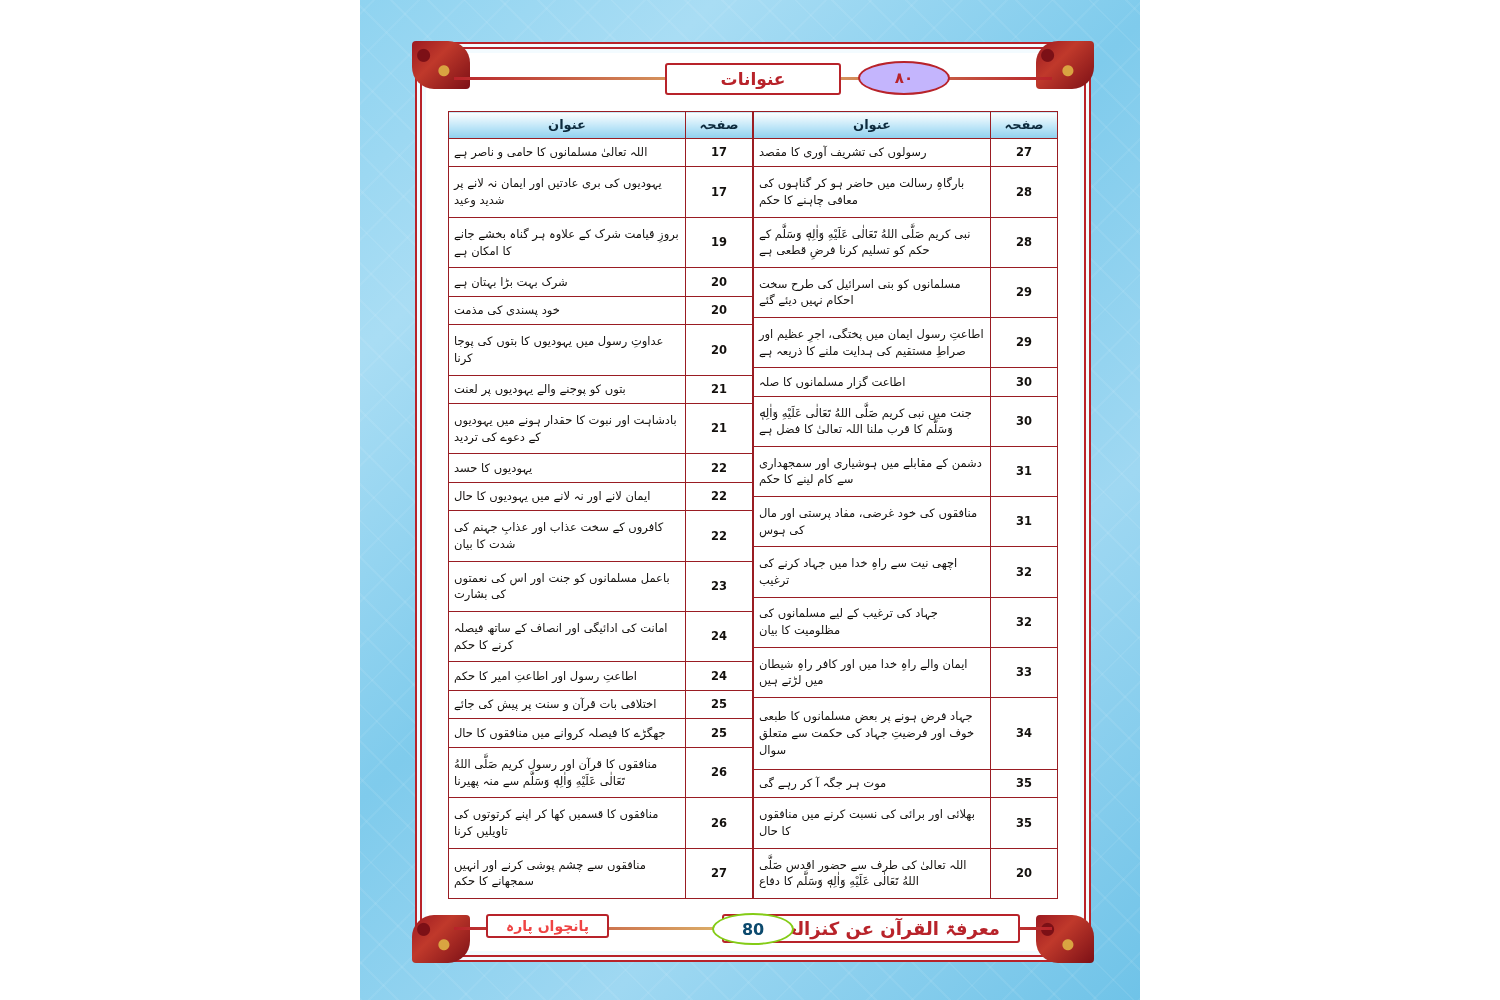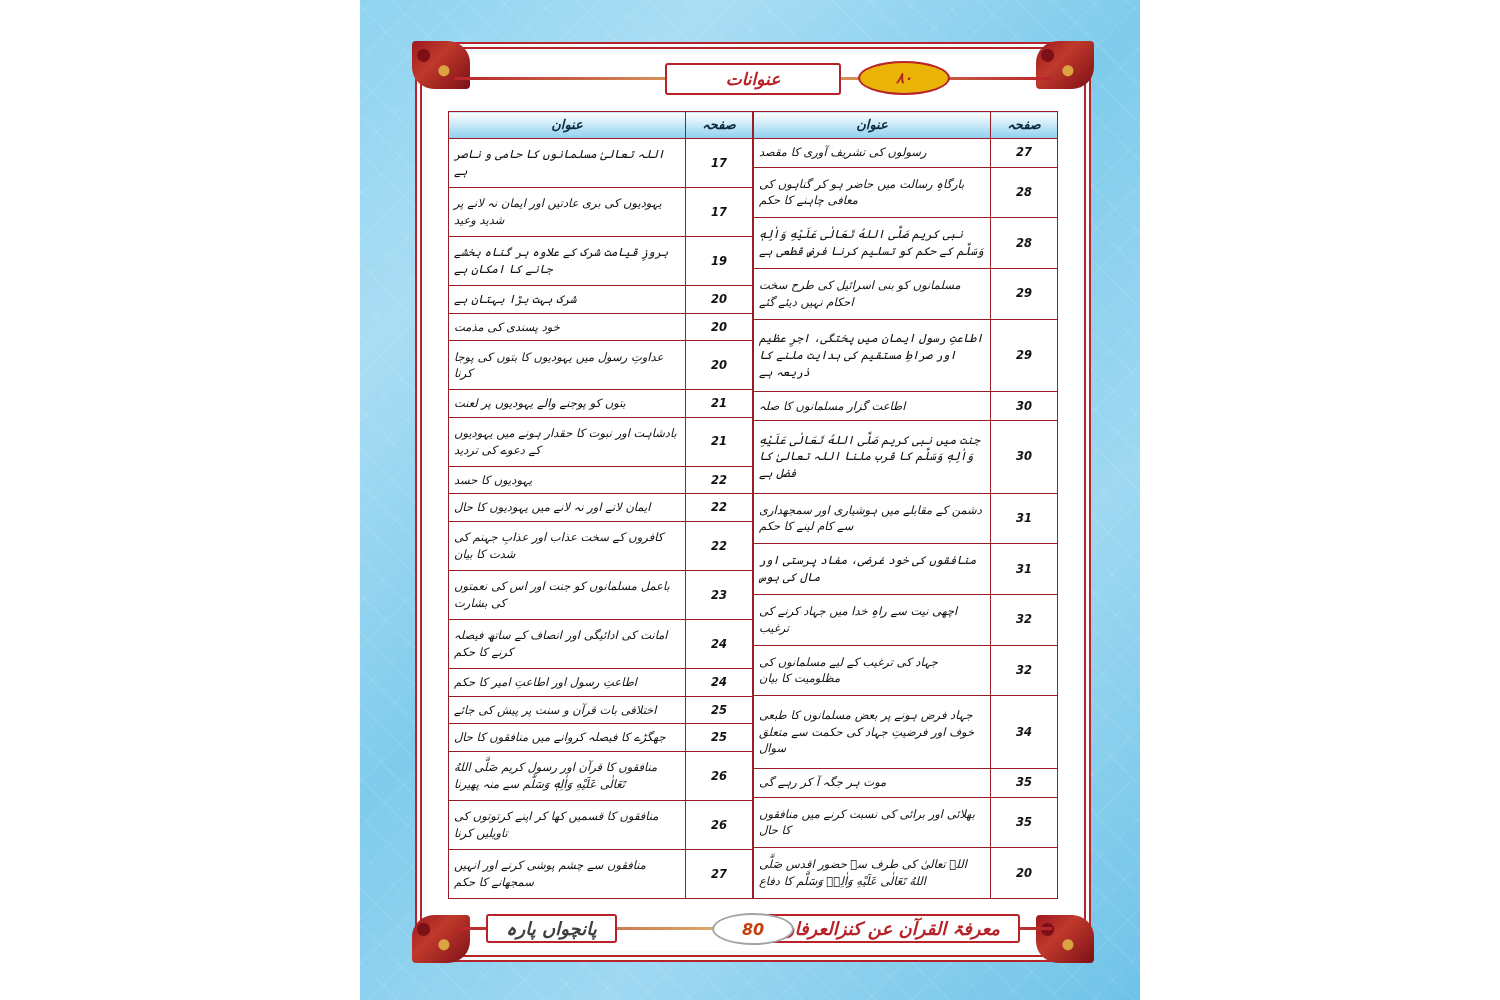--- a/index.html
+++ b/index.html
@@ -28,21 +28,20 @@
       repeating-linear-gradient(-45deg, rgba(255,255,255,0.06) 0 2px, rgba(255,255,255,0) 2px 32px);
     pointer-events:none;
   }
 
   
   .sheet{
     position:absolute;left:55px;top:42px;width:672px;height:916px;
     background:#f3fbff;
     border:2px solid #b8232a;
     box-shadow:inset 0 0 0 3px #f3fbff, inset 0 0 0 5px #b8232a;
-    font-style:italic;
   }
   .sheet-inner{
     position:absolute;inset:9px;background:#ffffff;
   }
 
   
   .corner{
     position:absolute;width:58px;height:48px;
     background:
       radial-gradient(circle at 20% 30%, #7c1016 0 6px, rgba(0,0,0,0) 7px),
@@ -67,45 +66,45 @@
     position:absolute;left:50%;transform:translateX(-50%);
     top:2px;
     min-width:120px;padding:3px 26px;
     background:#ffffff;border:2px solid #b8232a;border-radius:3px;
     color:#b8232a;font-size:17px;font-weight:bold;text-align:center;
     line-height:22px;
   }
   .header-pagebox{
     position:absolute;right:130px;top:0px;
     width:88px;height:30px;border:2px solid #b8232a;border-radius:50%;
-    background:#eab308;color:#b8232a;font-size:15px;font-weight:bold;
+    background:#c4b5fd;color:#b8232a;font-size:15px;font-weight:bold;
     display:flex;align-items:center;justify-content:center;
   }
 
   
   .footer-band{position:absolute;left:0;right:0;bottom:6px;height:34px;}
   .footer-line{
     position:absolute;left:28px;right:28px;top:16px;height:3px;
     background:linear-gradient(90deg,#b8232a,#e0c070,#b8232a);
   }
   .footer-center{
     position:absolute;left:50%;transform:translateX(-50%);top:2px;
-    width:78px;height:28px;border:2px solid #a3a3a3;border-radius:50%;
-    background:#ffffff;color:#c2410c;font-size:16px;font-weight:bold;
+    width:78px;height:28px;border:2px solid #84cc16;border-radius:50%;
+    background:#ffffff;color:#0c4a6e;font-size:16px;font-weight:bold;
     display:flex;align-items:center;justify-content:center;
   }
   .footer-right{
     position:absolute;right:60px;top:3px;padding:2px 18px;
     background:#ffffff;border:2px solid #b8232a;border-radius:3px;
     color:#b8232a;font-size:18px;font-weight:bold;
   }
   .footer-left{
     position:absolute;left:60px;top:3px;padding:2px 18px;
     background:#ffffff;border:2px solid #b8232a;border-radius:3px;
-    color:#404040;font-size:18px;font-weight:bold;
+    color:#ef4444;font-size:14px;font-weight:bold;
   }
 
   
   .table-wrap{
     position:absolute;left:22px;right:22px;top:58px;bottom:52px;
     display:flex;gap:0px;
   }
   table.toc{
     border-collapse:collapse;
     width:50%;
@@ -201,20 +200,24 @@
                 </tr>
                 <tr>
                   <td class="num">32</td>
                   <td class="title">اچھی نیت سے راہِ خدا میں جہاد کرنے کی ترغیب</td>
                 </tr>
                 <tr>
                   <td class="num">32</td>
                   <td class="title">جہاد کی ترغیب کے لیے مسلمانوں کی مظلومیت کا بیان</td>
                 </tr>
                 <tr>
+                  <td class="num">33</td>
+                  <td class="title">ایمان والے راہِ خدا میں اور کافر راہِ شیطان میں لڑتے ہیں</td>
+                </tr>
+                <tr>
                   <td class="num">34</td>
                   <td class="title">جہاد فرض ہونے پر بعض مسلمانوں کا طبعی خوف اور فرضیتِ جہاد کی حکمت سے متعلق سوال</td>
                 </tr>
                 <tr>
                   <td class="num">35</td>
                   <td class="title">موت ہر جگہ آ کر رہے گی</td>
                 </tr>
                 <tr>
                   <td class="num">35</td>
                   <td class="title">بھلائی اور برائی کی نسبت کرنے میں منافقوں کا حال</td>

